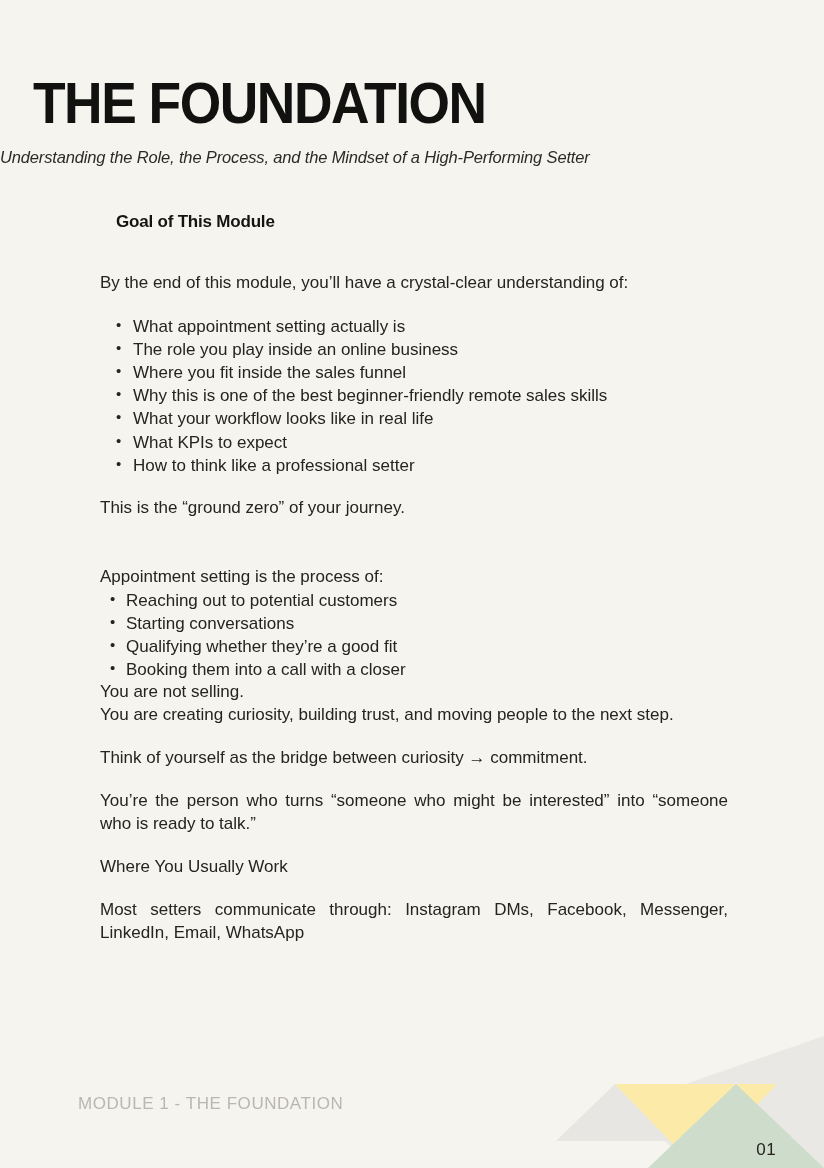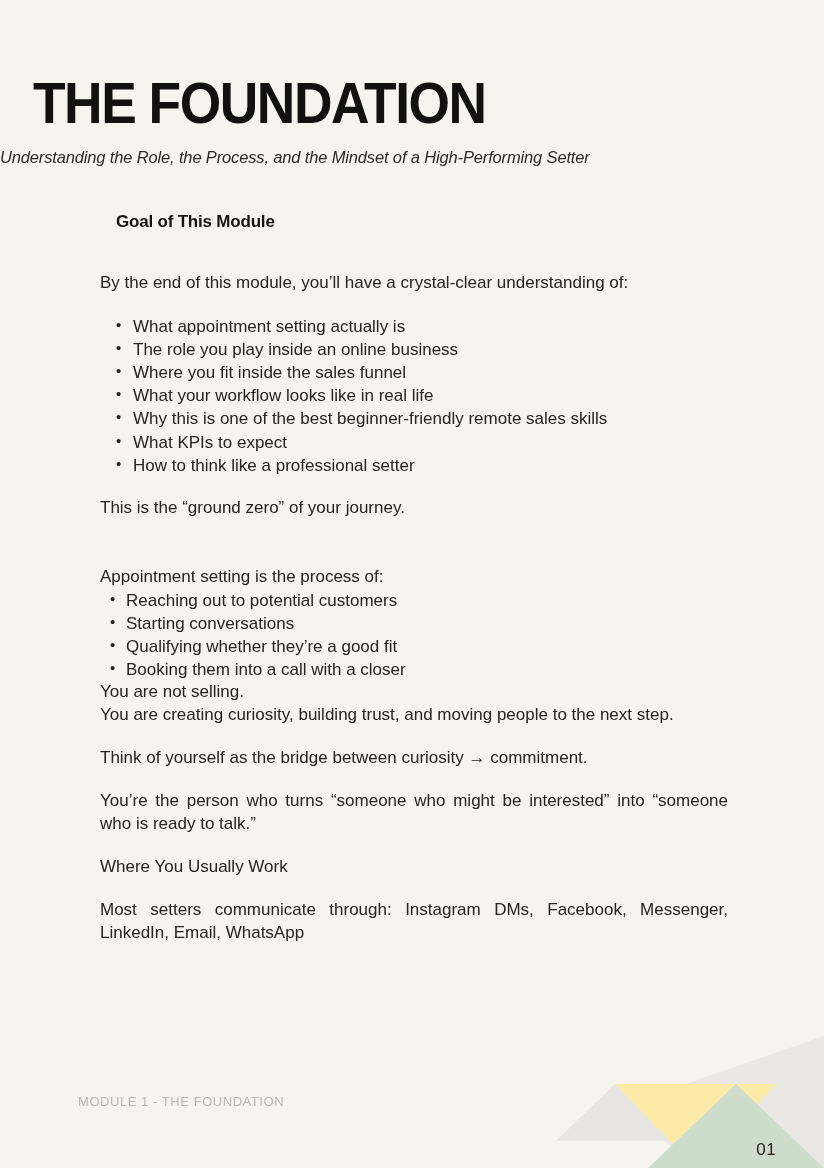--- a/index.html
+++ b/index.html
@@ -107,21 +107,21 @@
     font-size: 15px;
     line-height: 1.45;
   }
   ul.bullets.indent-narrow li::before { left: 10px; }
 
   
   .footer-label {
     position: absolute;
     left: 78px;
     top: 1094px;
-    font-size: 13px;
+    font-size: 17px;
     letter-spacing: 0.55px;
     color: #b9b7b0;
     white-space: nowrap;
   }
 
   
   .corner-art {
     position: absolute;
     right: 0;
     bottom: 0;
@@ -156,22 +156,22 @@
     <div class="spacer-lg"></div>
 
     <p class="body-text">By the end of this module, you’ll have a crystal-clear understanding of:</p>
 
     <div class="spacer-md"></div>
 
     <ul class="bullets indent-wide">
       <li>What appointment setting actually is</li>
       <li>The role you play inside an online business</li>
       <li>Where you fit inside the sales funnel</li>
+      <li>Why this is one of the best beginner-friendly remote sales skills</li>
       <li>What your workflow looks like in real life</li>
-      <li>Why this is one of the best beginner-friendly remote sales skills</li>
       <li>What KPIs to expect</li>
       <li>How to think like a professional setter</li>
     </ul>
 
     <div class="spacer-md"></div>
 
     <p class="body-text">This is the “ground zero” of your journey.</p>
 
     <div class="spacer-lg"></div>
 

